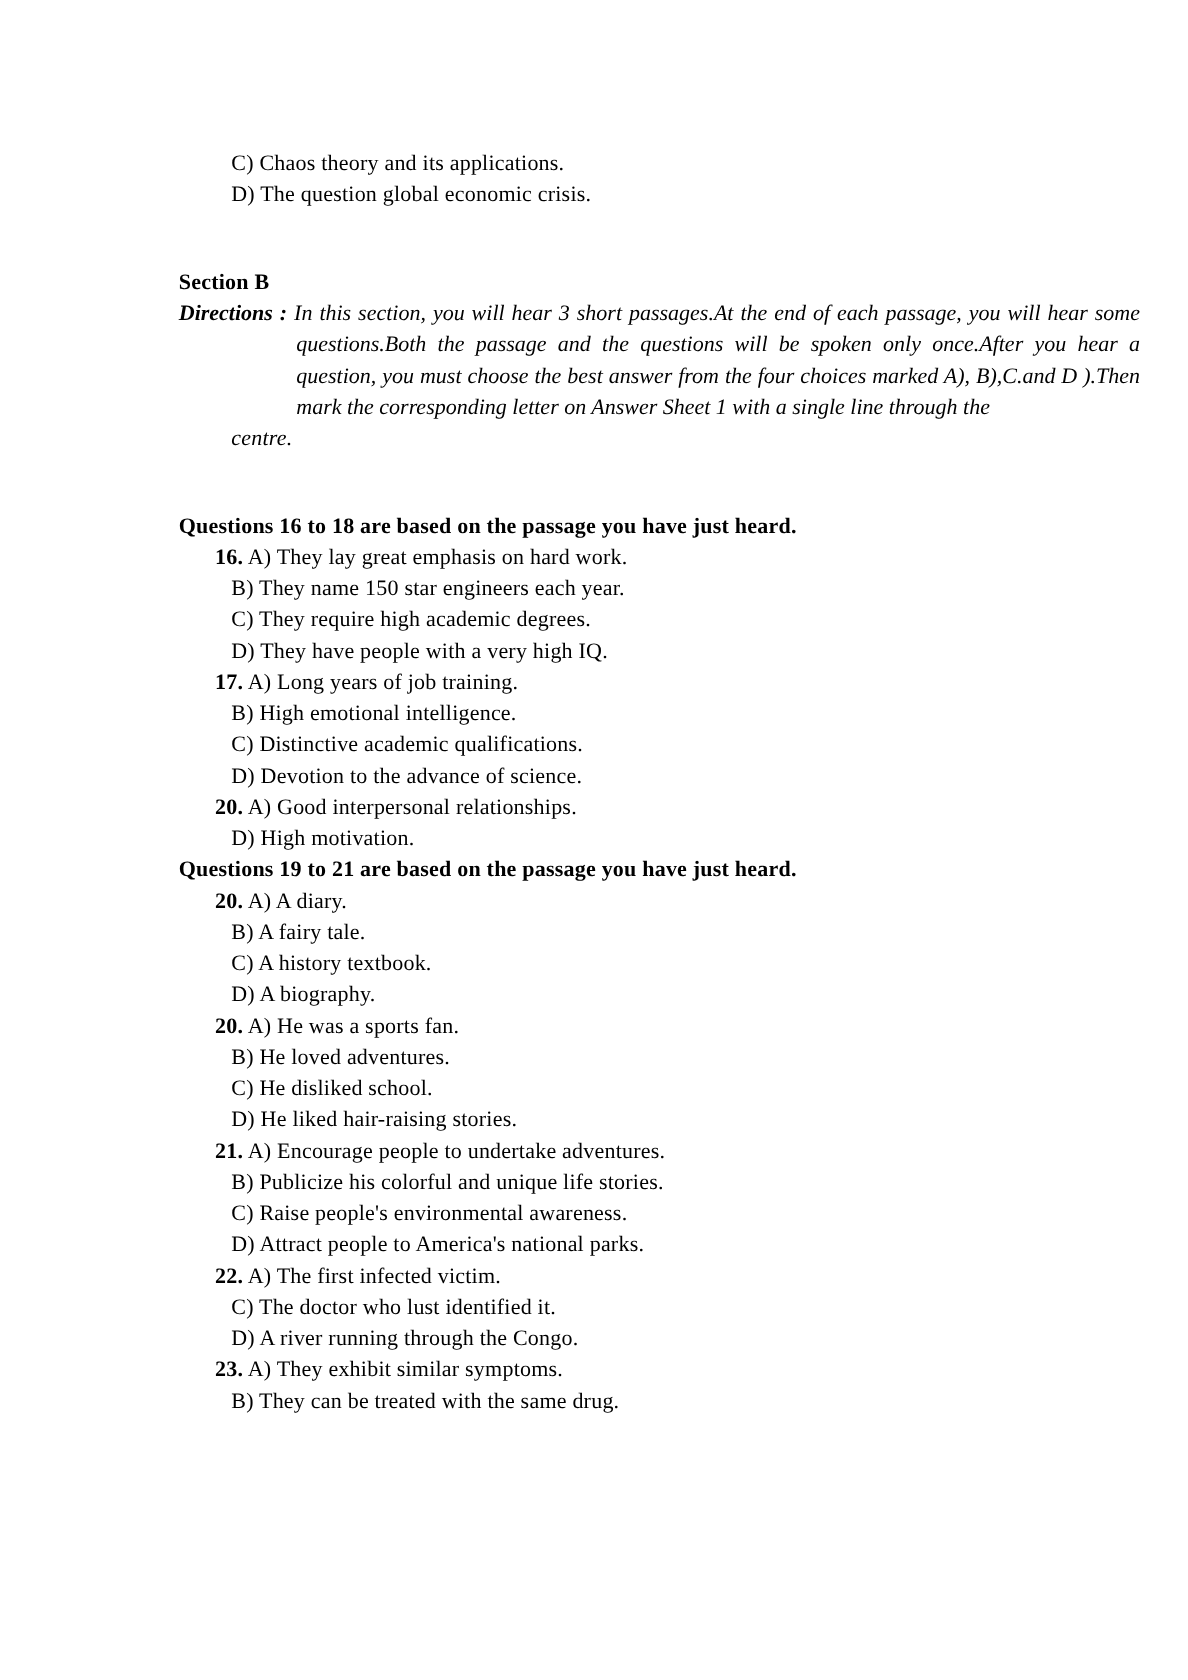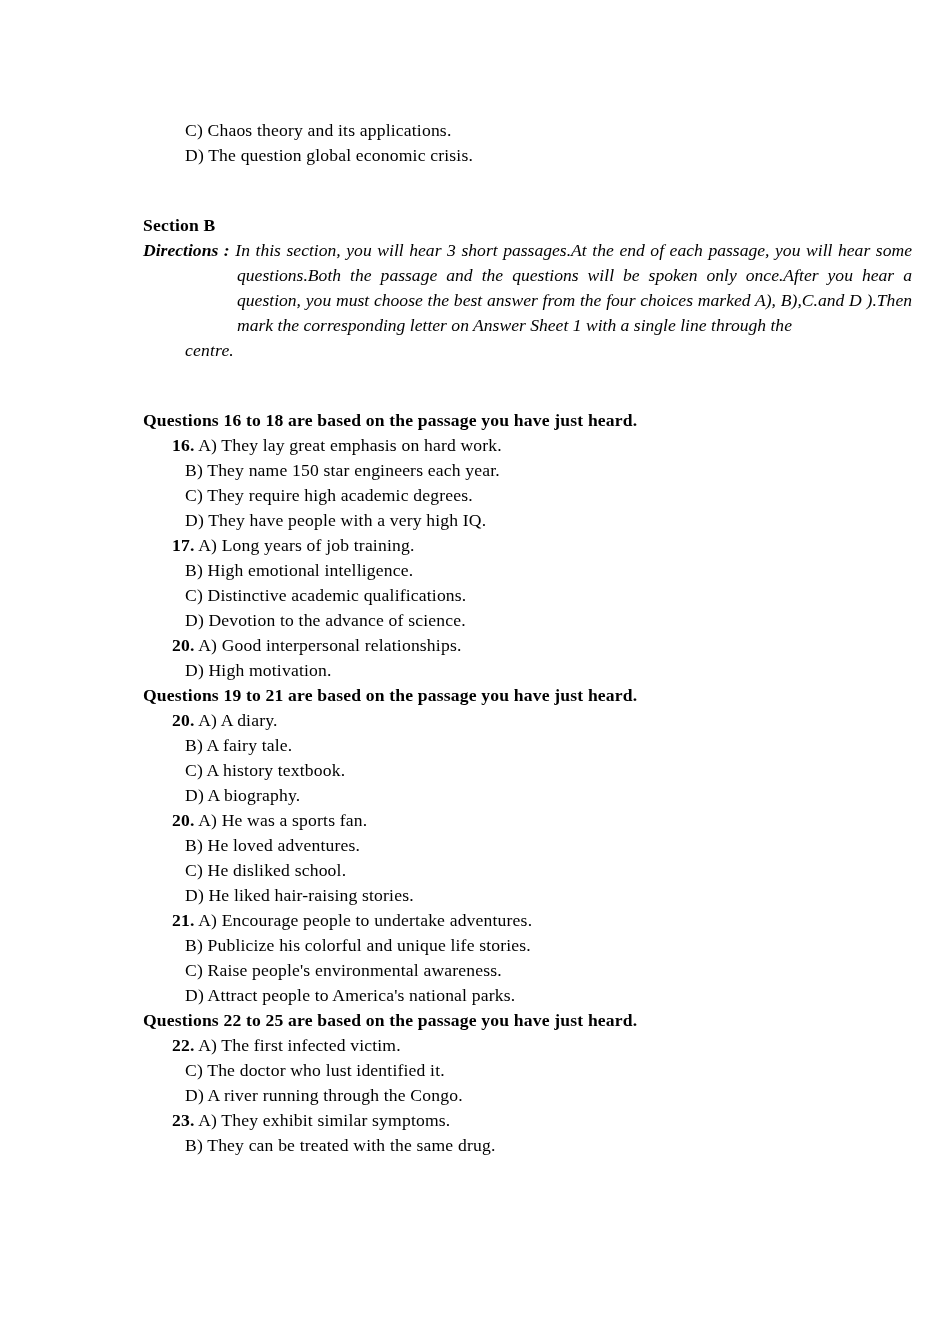--- a/index.html
+++ b/index.html
@@ -108,21 +108,20 @@
         <div class="line opt-first"><span class="qnum">20.</span><span> A) He was a sports fan.</span></div>
         <div class="line opt">B) He loved adventures.</div>
         <div class="line opt">C) He disliked school.</div>
         <div class="line opt">D) He liked hair-raising stories.</div>
         <div class="line opt-first"><span class="qnum">21.</span><span> A) Encourage people to undertake adventures.</span></div>
         <div class="line opt">B) Publicize his colorful and unique life stories.</div>
         <div class="line opt">C) Raise people's environmental awareness.</div>
         <div class="line opt">D) Attract people to America's national parks.</div>
       </div>
       <div>
-        <div class="line heading">Questions 22 to 25 are based on the passage you have just heard.</div>
         <div class="line opt-first"><span class="qnum">22.</span><span> A) The first infected victim.</span></div>
         <div class="line opt">C) The doctor who lust identified it.</div>
         <div class="line opt">D) A river running through the Congo.</div>
         <div class="line opt-first"><span class="qnum">23.</span><span> A) They exhibit similar symptoms.</span></div>
         <div class="line opt">B) They can be treated with the same drug.</div>
       </div>
     </div>
 
 </div>
 

